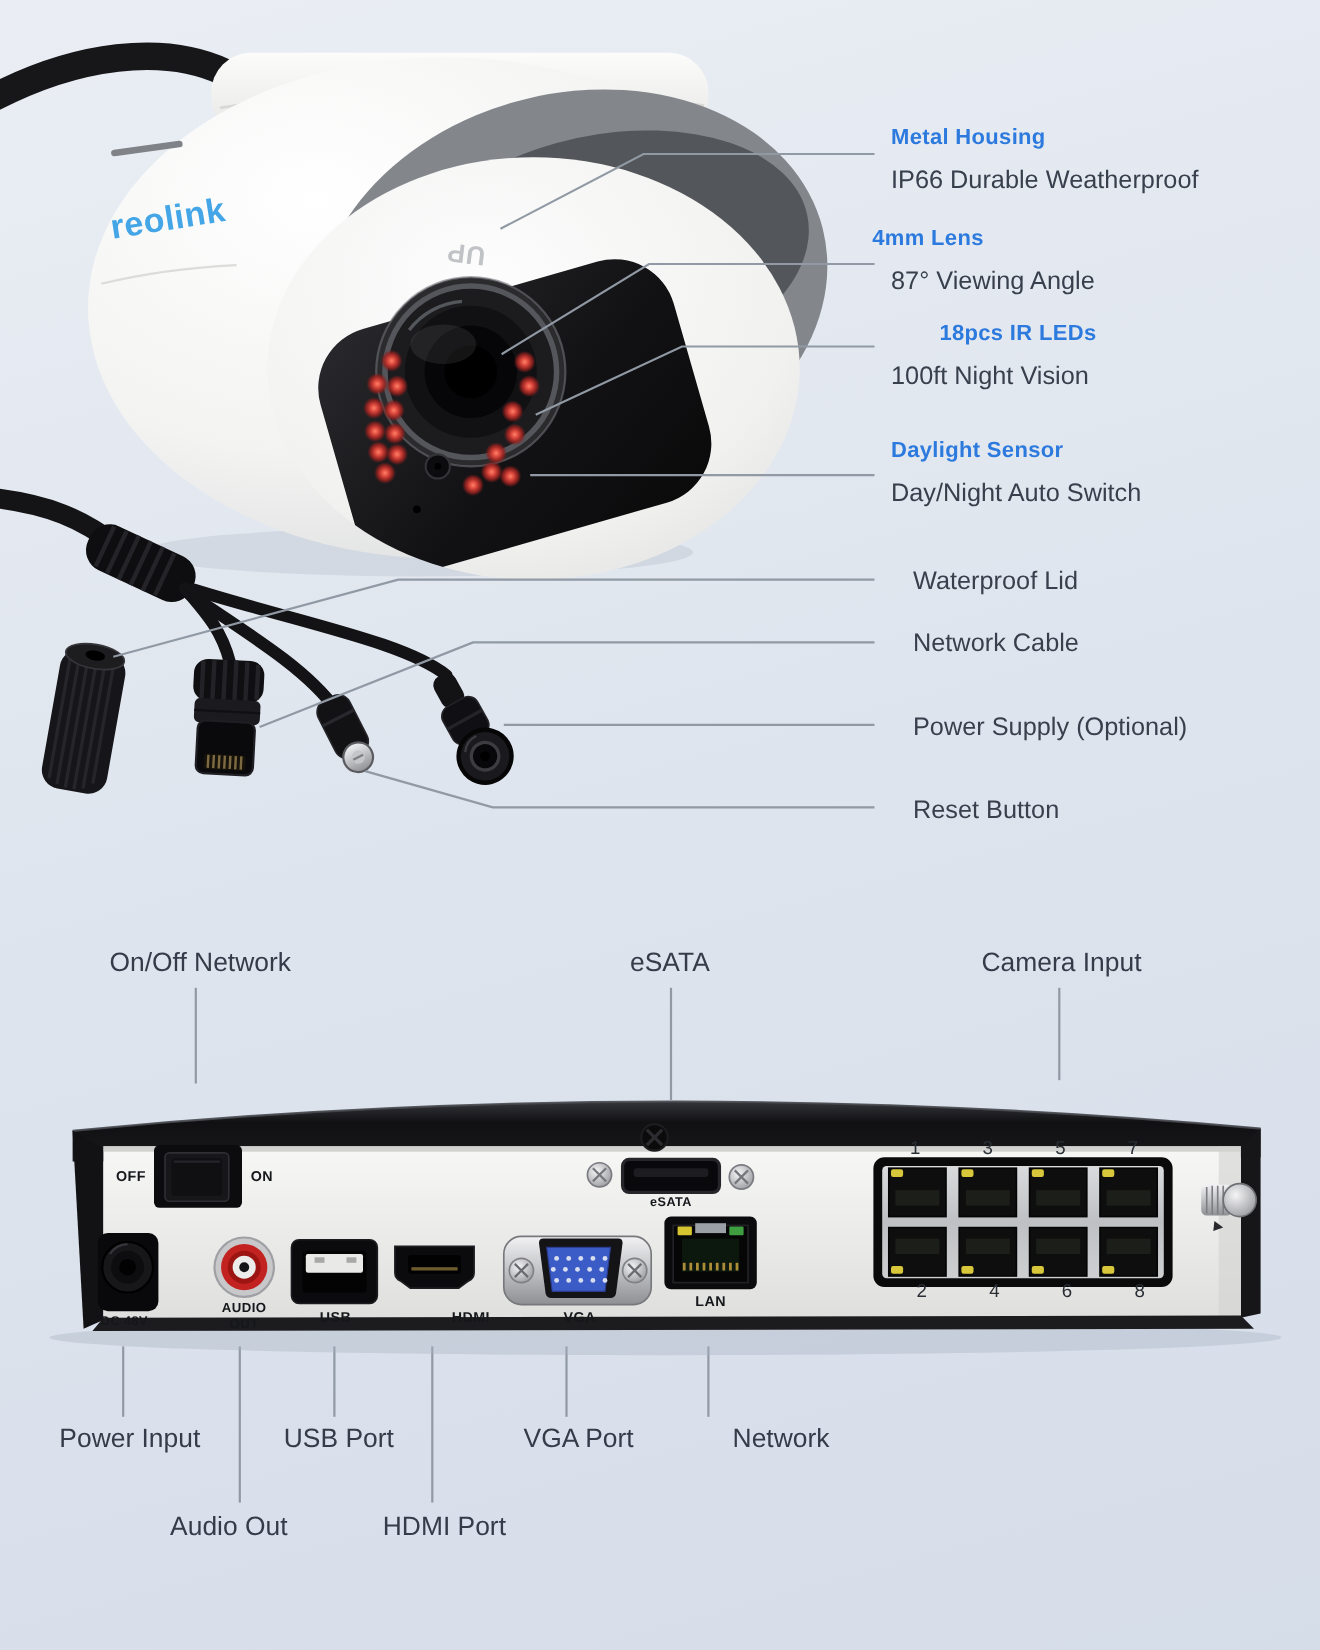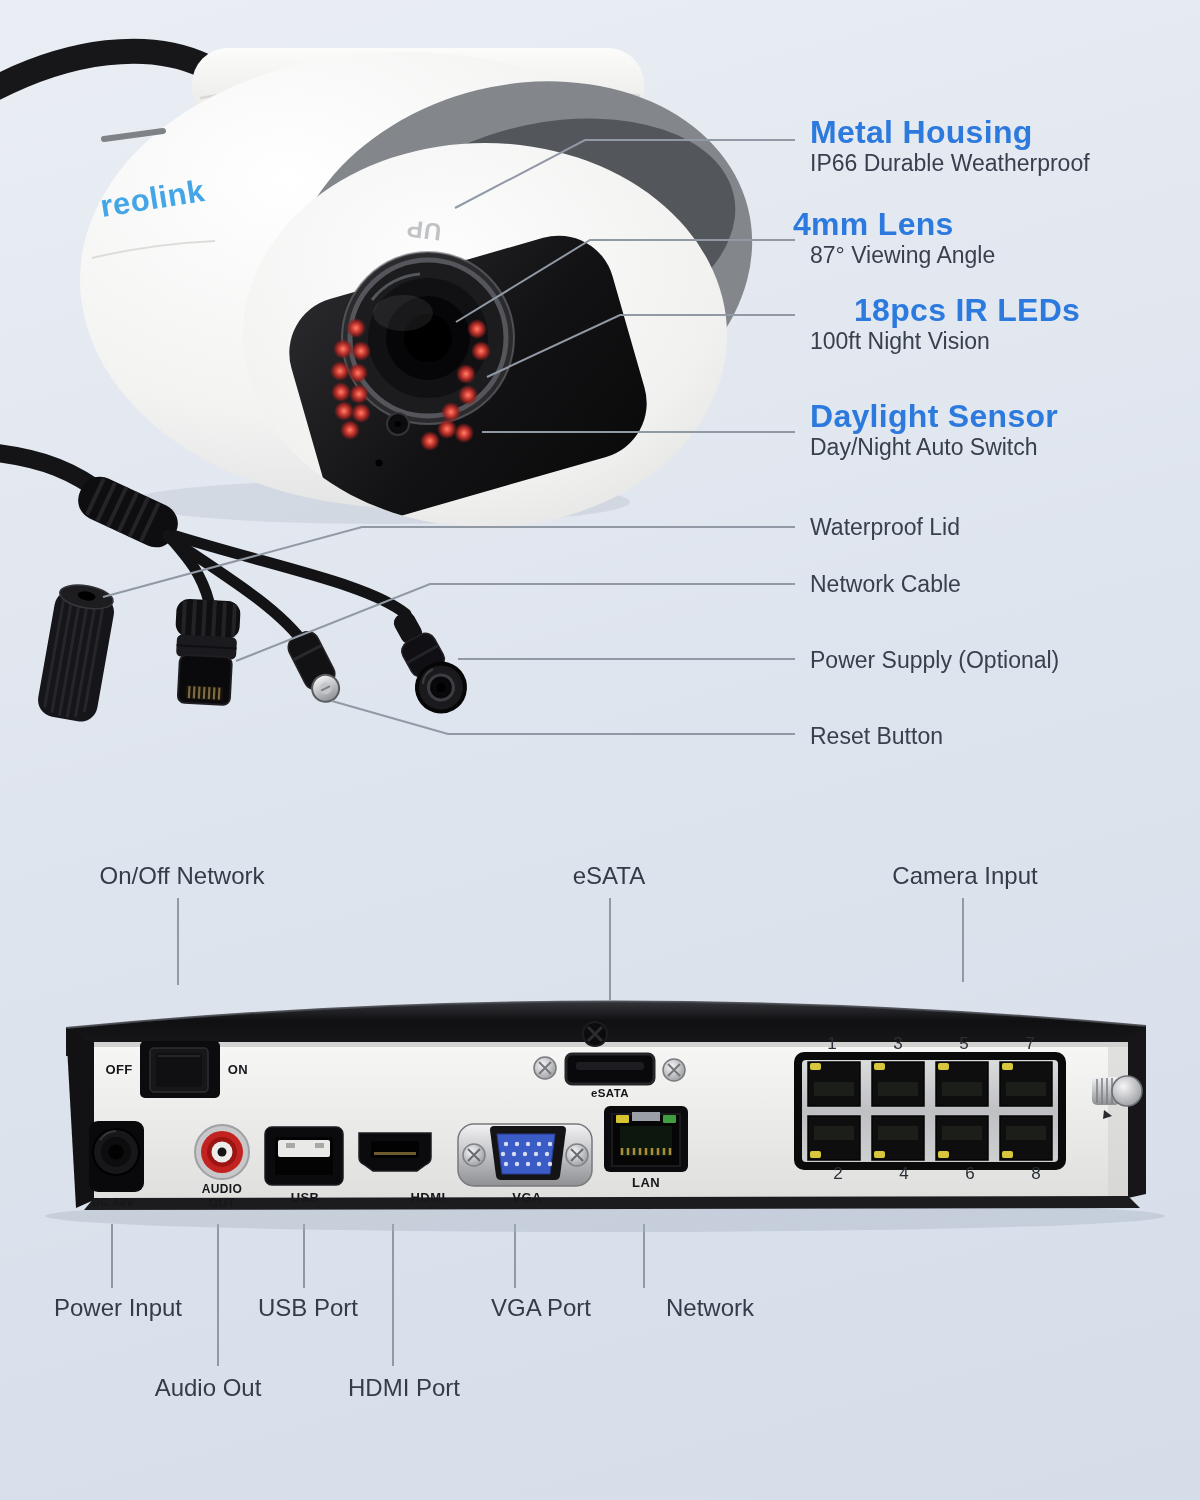--- a/index.html
+++ b/index.html
@@ -3,23 +3,23 @@
 <meta charset="utf-8">
 <style>
   html,body{margin:0;padding:0;background:#cfd6e2;}
   .stage{
     position:relative;width:1200px;height:1500px;overflow:hidden;
     background:linear-gradient(165deg,#eaeef4 0%,#dfe5ee 45%,#d5dde9 100%);
     font-family:"Liberation Sans",sans-serif;
   }
   .stage svg{position:absolute;left:0;top:0;}
   .abs{position:absolute;white-space:nowrap;}
-  .co-title{font-size:32px;font-weight:700;color:#2d7ade;letter-spacing:.3px;}
+  .co-title{font-size:20px;font-weight:700;color:#2d7ade;letter-spacing:.3px;}
   .co-sub{font-size:23px;color:#39404d;}
-  .co-single{font-size:23px;color:#39404d;}
+  .co-single{font-size:23px;color:#39404d;margin-left:20px;}
   .nvr-label{font-size:24px;color:#353c49;transform:translateX(-50%);}
   .panel-label{font-weight:700;color:#15171b;transform:translateX(-50%);font-size:13px;letter-spacing:.4px;}
   .panel-label.small{font-size:11.5px;}
   .port-num{font-size:17px;color:#2a2e35;transform:translateX(-50%);}
   .logo{font-size:31px;font-weight:700;color:#44a6e6;letter-spacing:.5px;transform:rotate(-9deg);}
   .up-mark{font-size:24px;font-weight:700;color:#b6b9bd;opacity:.85;transform:rotate(187deg);letter-spacing:1px;}
 </style>
 </head>
 <body>
 
@@ -362,21 +362,21 @@
 <div class="abs co-single" style="left:810px;top:571px;">Network Cable</div>
 <div class="abs co-single" style="left:810px;top:647px;">Power Supply (Optional)</div>
 <div class="abs co-single" style="left:810px;top:723px;">Reset Button</div>
 
 <div class="abs nvr-label" style="left:182px;top:862px;">On/Off Network</div>
 <div class="abs nvr-label" style="left:609px;top:862px;">eSATA</div>
 <div class="abs nvr-label" style="left:965px;top:862px;">Camera Input</div>
 
 <div class="abs nvr-label" style="left:118px;top:1294px;">Power Input</div>
 <div class="abs nvr-label" style="left:308px;top:1294px;">USB Port</div>
-<div class="abs nvr-label" style="left:526px;top:1294px;margin-left:15px;">VGA Port</div>
+<div class="abs nvr-label" style="left:526px;top:1294px;">VGA Port</div>
 <div class="abs nvr-label" style="left:664px;top:1294px;margin-left:46px;">Network</div>
 <div class="abs nvr-label" style="left:208px;top:1374px;">Audio Out</div>
 <div class="abs nvr-label" style="left:404px;top:1374px;">HDMI Port</div>
 
 <div class="abs panel-label" style="left:119px;top:1062px;">OFF</div>
 <div class="abs panel-label" style="left:238px;top:1062px;">ON</div>
 <div class="abs panel-label small" style="left:113px;top:1196px;">DC 48V</div>
 <div class="abs panel-label" style="left:222px;top:1182px;font-size:12px;">AUDIO</div>
 <div class="abs panel-label" style="left:222px;top:1196px;font-size:12px;">OUT</div>
 <div class="abs panel-label" style="left:305px;top:1190px;">USB</div>

